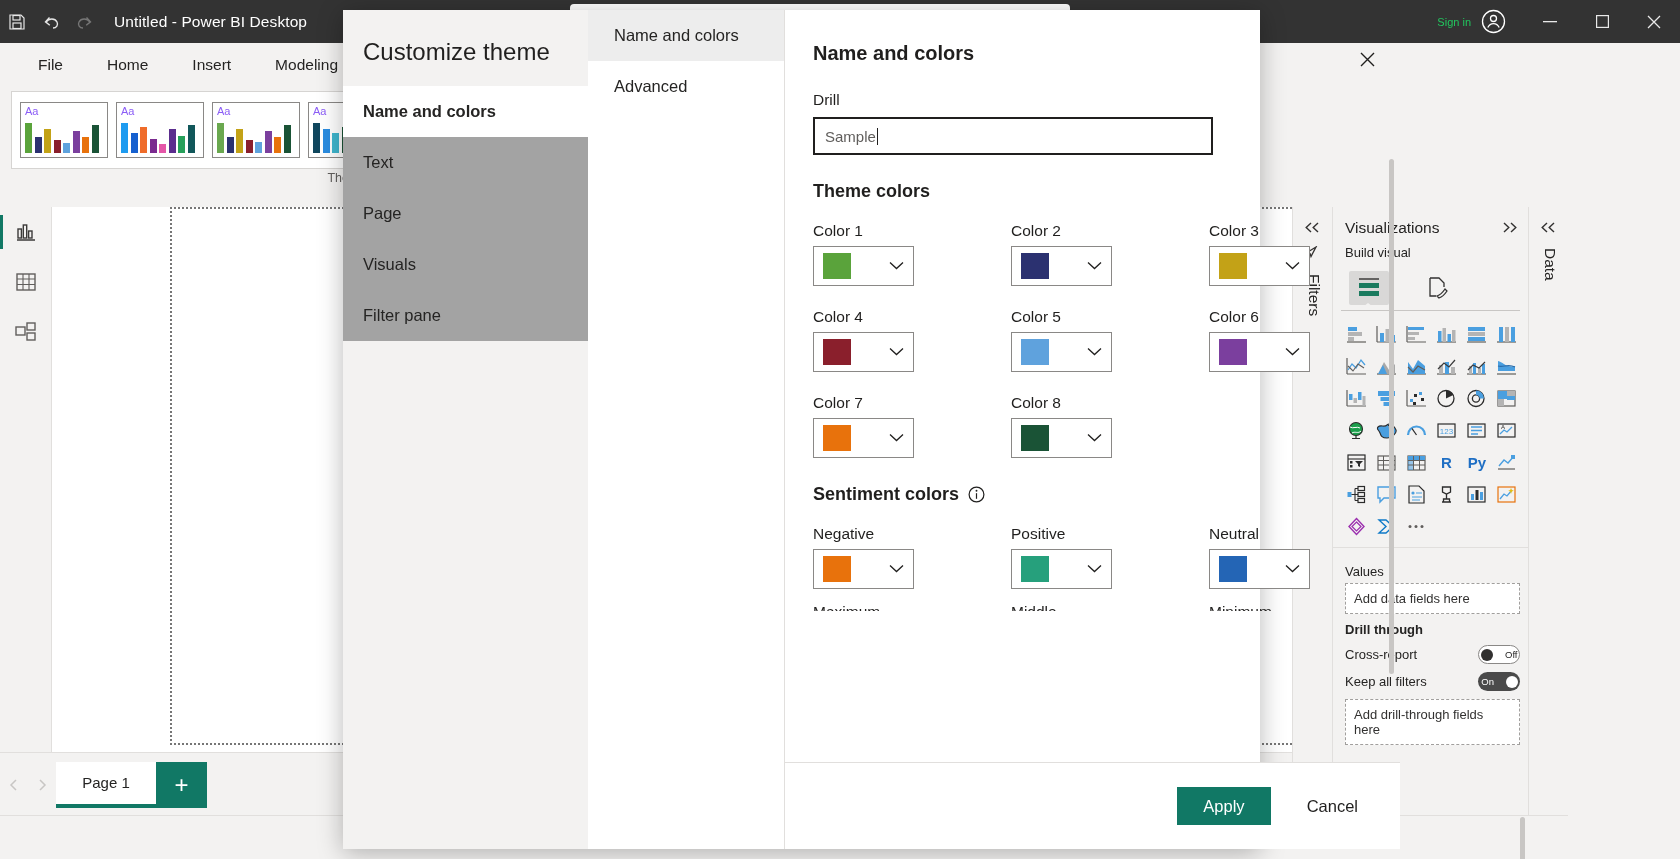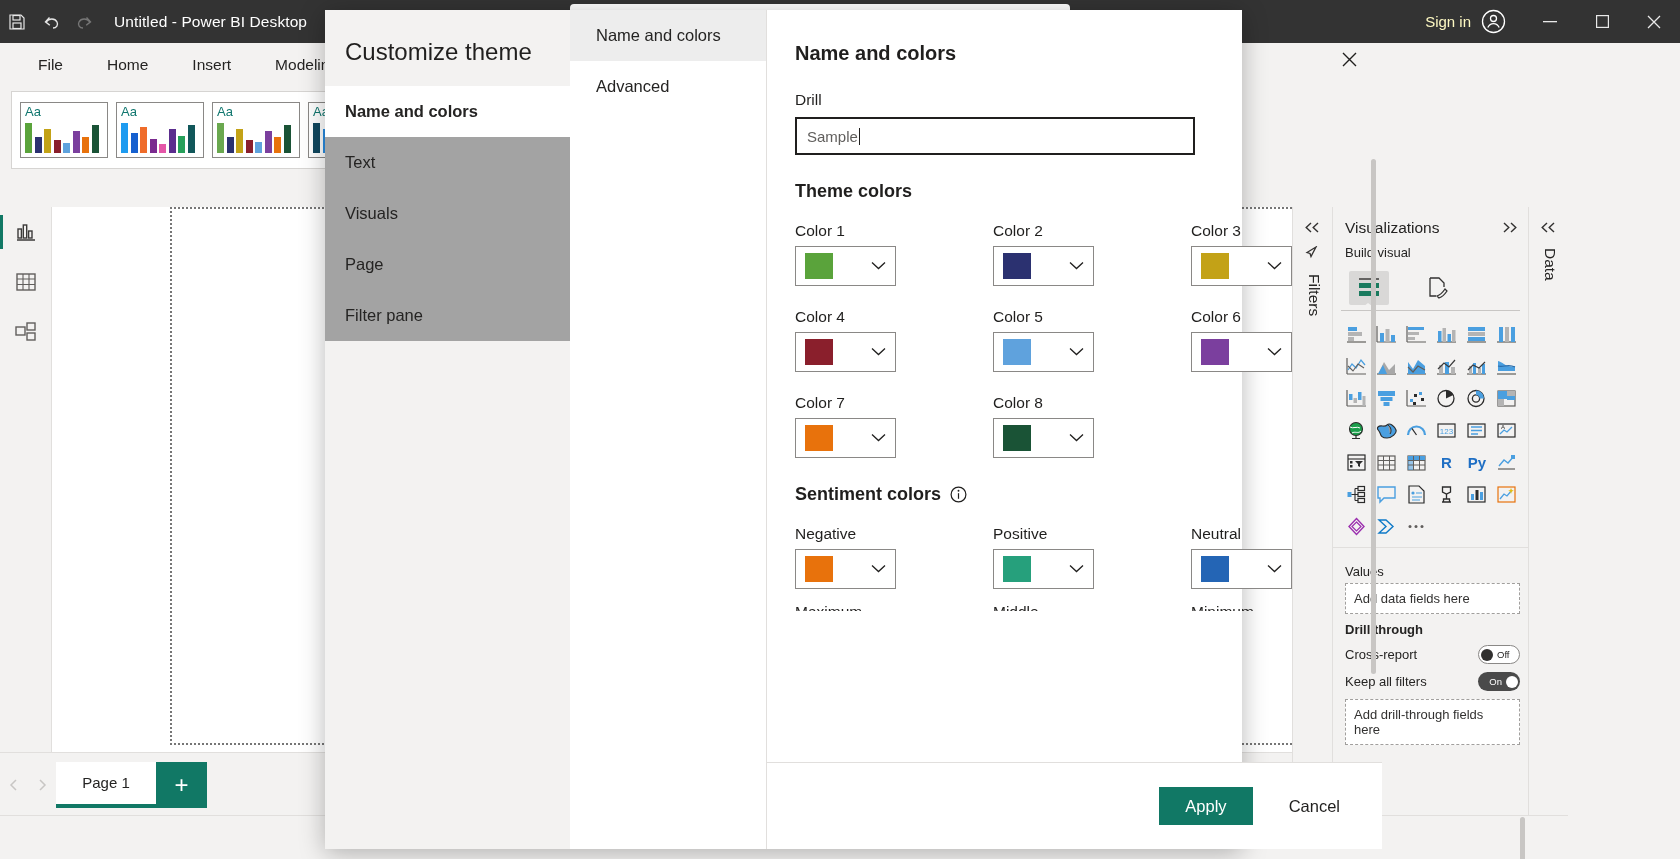--- a/index.html
+++ b/index.html
@@ -15,40 +15,40 @@
   
   #titlebar{
     left:0;top:0;width:1680px;height:43px;background:#333333;color:#ffffff;
     display:flex;align-items:center;
   }
   .tb-icon{width:34px;height:43px;display:flex;align-items:center;justify-content:center;
            color:#e6e6e6;font-size:19px;}
   .tb-icon svg{display:block;}
   #tb-title{margin-left:12px;font-size:15.5px;color:#ffffff;letter-spacing:.1px;}
   #tb-right{margin-left:auto;display:flex;align-items:center;height:43px;}
-  #signin{font-size:15px;color:#fef9c3;margin-right:10px;}
+  #signin{font-size:11px;color:#22c55e;margin-right:10px;}
   #avatar-ico{margin-right:18px;display:flex;align-items:center;}
   .winbtn{width:52px;height:43px;display:flex;align-items:center;justify-content:center;color:#e9e9e9;}
   
   #tb-search{
     left:570px;top:4px;width:500px;height:28px;background:#ffffff;border-radius:4px;
     display:flex;align-items:center;padding-left:10px;box-sizing:border-box;
   }
   #tb-search .mag{color:#555;font-size:14px;}
 
   
   #ribbon{left:0;top:43px;width:1680px;height:164px;background:#f3f2f1;border-bottom:1px solid #e1dfdd;}
   #tabs{display:flex;align-items:center;height:44px;padding-left:16px;}
   .rtab{font-size:15.5px;color:#252423;padding:0 22px;line-height:44px;}
   #themegrp{position:absolute;left:11px;top:48px;width:690px;height:78px;
             border:1px solid #d6d4d2;background:#ffffff;box-sizing:border-box;
             display:flex;align-items:center;padding-left:8px;gap:8px;}
   .thumb{width:88px;height:56px;border:1px solid #8a8886;background:#fff;box-sizing:border-box;
          position:relative;overflow:hidden;}
-  .thumb .aa{position:absolute;left:4px;top:2px;font-size:13px;color:#0f766e;line-height:13px;}
+  .thumb .aa{position:absolute;left:4px;top:2px;font-size:11px;color:#8b5cf6;line-height:13px;}
   .thumb .bars{position:absolute;left:4px;bottom:4px;display:flex;align-items:flex-end;gap:2.5px;height:33px;}
   .thumb .bars i{width:7px;display:block;}
   #themes-label{position:absolute;left:0;top:128px;width:700px;text-align:center;font-size:12.5px;color:#605e5c;}
   #ribbon-collapse{position:absolute;right:14px;top:118px;color:#323130;font-size:13px;}
 
   
   #leftrail{left:0;top:207px;width:52px;height:545px;background:#f3f2f1;border-right:1px solid #e1dfdd;box-sizing:border-box;}
   .rail-item{width:52px;height:50px;display:flex;align-items:center;justify-content:center;position:relative;}
   .rail-item.active::before{content:"";position:absolute;left:0;top:8px;width:3px;height:34px;background:#117865;}
 
@@ -85,38 +85,38 @@
   #viz-sep::after{content:"";position:absolute;left:18px;top:-7px;width:0;height:0;
                   border-left:9px solid transparent;border-right:9px solid transparent;border-bottom:7px solid #f3f2f1;}
   #icongrid{display:grid;grid-template-columns:repeat(6,1fr);gap:2px 0;padding:8px 6px 0 8px;}
   .vi{height:30px;display:flex;align-items:center;justify-content:center;}
   .vi svg{display:block;}
   #fieldwell{padding:8px 8px 0 12px;}
   .fw-head{font-size:13px;color:#252423;margin:8px 0 4px;}
   .fw-head.b{font-weight:700;}
   .dropzone{border:1px dashed #a19f9d;background:#ffffff;font-size:13px;color:#323130;padding:7px 8px;margin-bottom:6px;}
   .toggle-row{display:flex;align-items:center;justify-content:space-between;margin:8px 0;font-size:13px;color:#252423;}
-  .tgl{width:42px;height:19px;border-radius:10px;display:flex;align-items:center;font-size:9.5px;box-sizing:border-box;}
+  .tgl{width:42px;height:19px;border-radius:10px;display:flex;align-items:center;font-size:9.5px;box-sizing:border-box;gap:8px;}
   .tgl.off{background:#ffffff;border:1px solid #8a8886;color:#252423;padding-left:2px;}
   .tgl.off .knob{width:12px;height:12px;border-radius:50%;background:#323130;}
   .tgl.off .lbl{margin-left:4px;}
   .tgl.on{background:#4a4a4a;color:#ffffff;justify-content:flex-end;padding-right:2px;}
   .tgl.on .knob{width:12px;height:12px;border-radius:50%;background:#ffffff;order:2;margin-left:4px;}
   .tgl.on .lbl{order:1;}
   #vizscroll{position:absolute;right:3px;top:610px;width:5px;height:130px;background:#c8c6c4;border-radius:3px;}
   #fieldsplit{height:1px;background:#e1dfdd;margin:6px 0 0;}
 
   #datapane{left:1528px;top:207px;width:40px;height:608px;background:#f3f2f1;border-left:1px solid #e1dfdd;box-sizing:border-box;}
   #data-chev{margin-top:12px;text-align:center;font-size:15px;color:#323130;}
   #data-txt{writing-mode:vertical-rl;font-size:15.5px;color:#252423;margin:12px auto 0;display:block;width:20px;}
   #rightfill{left:1568px;top:207px;width:112px;height:652px;background:#f3f2f1;}
   #rightfill2{left:1568px;top:43px;width:112px;height:164px;background:#f3f2f1;}
 
   
-  #dialog{left:325px;top:10px;width:917px;height:839px;background:#ffffff;
+  #dialog{left:343px;top:10px;width:917px;height:839px;background:#ffffff;
           box-shadow:0 4px 24px rgba(0,0,0,.28);display:flex;}
   
   #dlg-nav{width:245px;background:#f3f2f1;flex:0 0 245px;}
   #dlg-title{font-size:24px;color:#201f1e;padding:28px 0 20px 20px;font-weight:400;}
   .nav-item{font-size:16.5px;color:#252423;padding:16px 0 16px 20px;background:#a3a3a3;}
   .nav-item.active{background:#ffffff;font-weight:700;}
   
   #dlg-sub{width:197px;flex:0 0 197px;background:#ffffff;border-right:1px solid #e1dfdd;box-sizing:border-box;}
   .sub-item{font-size:16.5px;color:#252423;padding:16px 0 16px 26px;}
   .sub-item.sel{background:#ededed;}
@@ -686,22 +686,22 @@
 </div>
 <div id="rightfill" class="abs"></div>
 <div id="rightfill2" class="abs"></div>
 
 <div id="dialog" class="abs">
 
   <div id="dlg-nav">
     <div id="dlg-title">Customize theme</div>
     <div class="nav-item active">Name and colors</div>
     <div class="nav-item">Text</div>
+    <div class="nav-item">Page</div>
     <div class="nav-item">Visuals</div>
-    <div class="nav-item">Page</div>
     <div class="nav-item">Filter pane</div>
   </div>
 
   <div id="dlg-sub">
     <div class="sub-item sel">Name and colors</div>
     <div class="sub-item">Advanced</div>
   </div>
 
   <div id="dlg-main">
     <div id="dlg-head">

